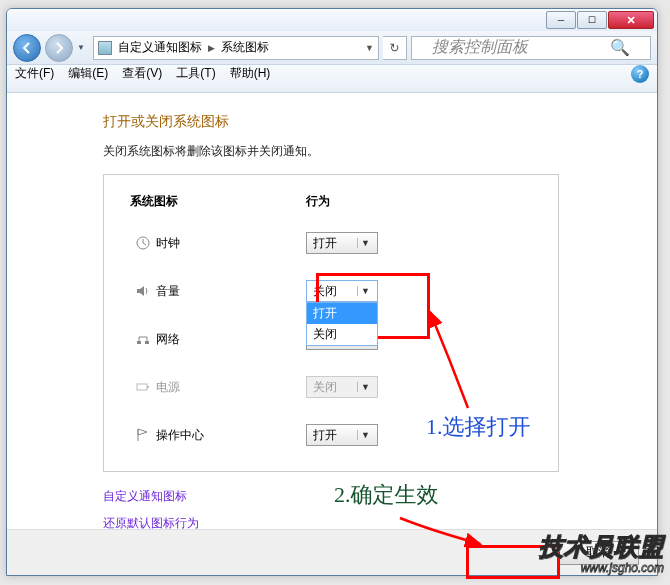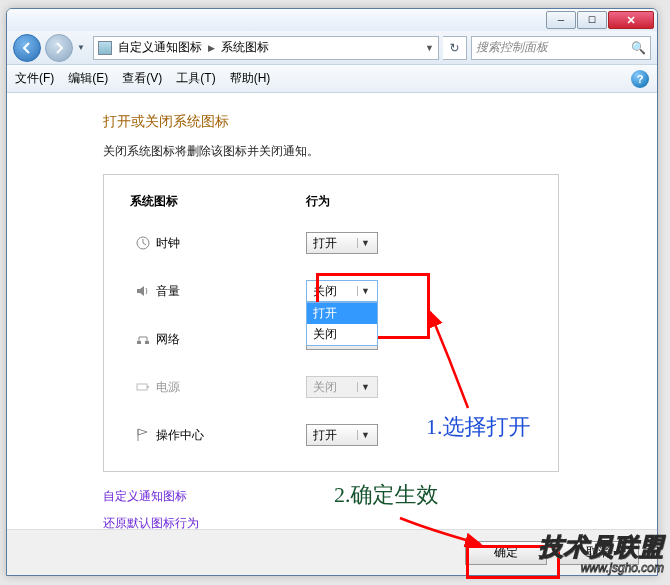--- a/index.html
+++ b/index.html
@@ -15,24 +15,24 @@
 .win-btn.close { width: 46px; background: linear-gradient(#e68, #c23); color: #fff; border-color: #a22; font-size: 11px; font-weight: bold; }
 
 .navrow { height: 34px; background: linear-gradient(#f2f6fb, #e2ebf5); display: flex; align-items: center; padding: 0 6px; gap: 4px; border-bottom: 1px solid #c8d4e2; }
 .nav-arrow { width: 28px; height: 28px; border-radius: 50%; background: radial-gradient(circle at 40% 35%, #7ab8ef, #2a6fb5); display: flex; align-items: center; justify-content: center; color: #fff; font-size: 14px; border: 1px solid #2a6fb5; }
 .nav-arrow.fwd { background: radial-gradient(circle at 40% 35%, #cfe0ef, #8ea8c2); border-color: #8ea8c2; }
 .nav-dd { width: 12px; font-size: 8px; color: #456; }
 .addressbar { flex: 1; height: 24px; background: #fff; border: 1px solid #aab6c2; display: flex; align-items: center; padding: 0 4px; gap: 6px; font-size: 12px; }
 .addr-icon { width: 14px; height: 14px; background: linear-gradient(#bde, #8bc); border: 1px solid #789; }
 .addr-sep { color: #555; font-size: 9px; }
 .addr-refresh { width: 24px; height: 24px; border: 1px solid #aab6c2; border-left: none; background: #fff; display: flex; align-items: center; justify-content: center; font-size: 12px; color: #456; }
-.searchbox { width: 180px; height: 24px; background: #fff; border: 1px solid #aab6c2; display: flex; align-items: center; padding: 0 4px; font-size: 12px; color: #888; font-style: italic; }
+.searchbox { width: 240px; height: 24px; background: #fff; border: 1px solid #aab6c2; display: flex; align-items: center; padding: 0 20px; font-size: 16px; color: #888; font-style: italic; }
 .searchbox .mag { margin-left: auto; color: #456; font-style: normal; }
 
-.menubar { height: 28px; background: linear-gradient(#f8fbfd, #e8eff6); border-bottom: 1px solid #c8d4e2; display: flex; align-items: center; padding: 0 8px; gap: 14px; font-size: 12px; }
+.menubar { height: 28px; background: linear-gradient(#f8fbfd, #e8eff6); border-bottom: 1px solid #c8d4e2; display: flex; align-items: flex-start; padding: 0 8px; gap: 14px; font-size: 12px; }
 .help-icon { margin-left: auto; width: 18px; height: 18px; border-radius: 50%; background: radial-gradient(circle at 35% 30%, #8cf, #06a); color: #fff; display: flex; align-items: center; justify-content: center; font-size: 11px; font-weight: bold; }
 
 .content { padding: 20px 10px 0 96px; }
 .heading { color: #a16207; font-size: 14px; margin-bottom: 12px; }
 .subtext { font-size: 12px; color: #222; margin-bottom: 14px; }
 
 .panel { border: 1px solid #ccc; width: 456px; height: 298px; padding: 18px 22px 10px 26px; position: relative; background: #fff; overflow: visible; }
 .cols { display: flex; margin-bottom: 18px; }
 .col-label { width: 176px; font-size: 12px; font-weight: bold; }
 .row { display: flex; align-items: center; height: 30px; margin-bottom: 18px; }
@@ -197,21 +197,20 @@
       </div>
     </div>
 
     <div class="links">
       <a>自定义通知图标</a>
       <a>还原默认图标行为</a>
     </div>
   </div>
 
   <div class="footer">
-    <div class="btn">确定</div>
     <div class="btn">取消</div>
   </div>
 
 </div>
 
 <div class="redbox1"></div>
 <div class="redbox2"></div>
 <svg class="arrow-line" style="left:0;top:0" width="670" height="585">
   <defs>
       <marker id="ah" markerWidth="8" markerHeight="8" refX="6" refY="3" orient="auto">

